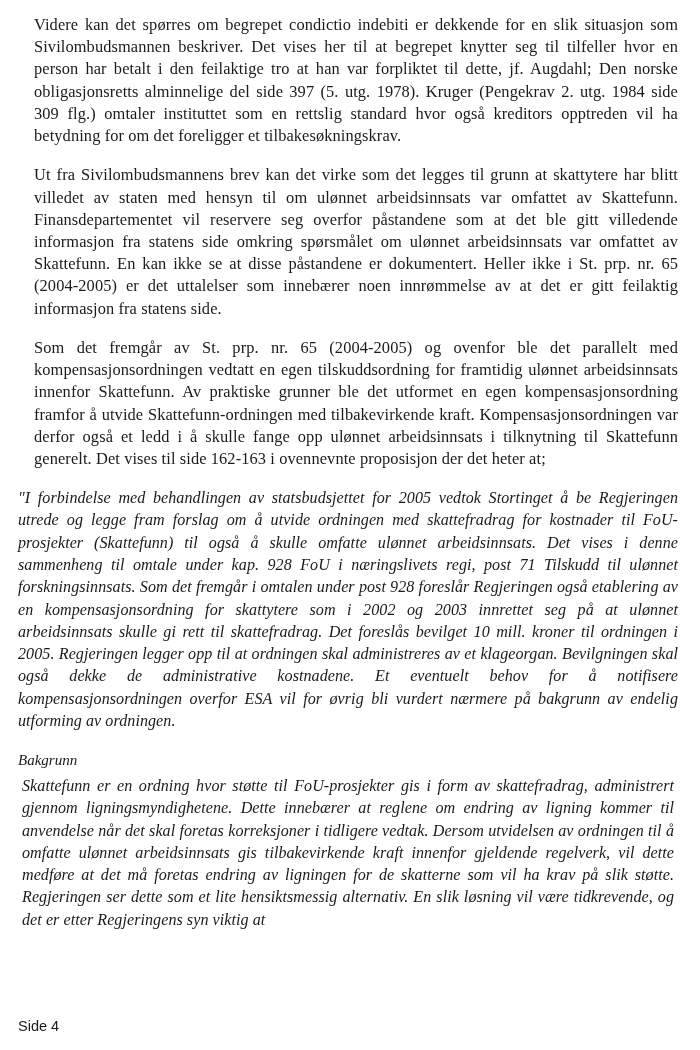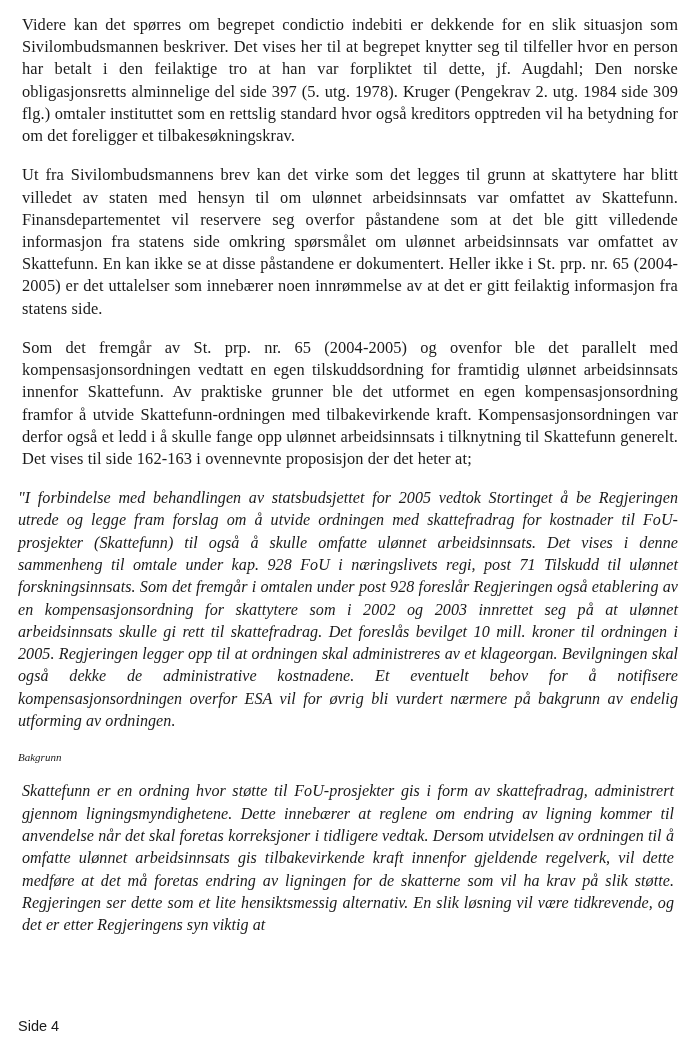--- a/index.html
+++ b/index.html
@@ -19,39 +19,39 @@
     box-sizing: border-box;
     width: 700px;
     height: 1050px;
     padding: 14px 22px 0 18px;
     position: relative;
   }
   .para {
     font-size: 16.4px;
     line-height: 1.355;
     text-align: justify;
-    margin: 0 0 17px 4px;
+    margin: 0 0 17px 16px;
     letter-spacing: 0.1px;
   }
   .para:last-of-type {
     margin-bottom: 0;
   }
   .quote {
     font-style: italic;
     font-size: 16.1px;
     line-height: 1.385;
     text-align: justify;
     margin: 0 0 6px 0;
     letter-spacing: 0.05px;
   }
   .subhead {
     font-style: italic;
-    font-size: 11px;
+    font-size: 15px;
     line-height: 1.385;
-    margin: 18px 0 15px 0;
+    margin: 18px 0 4px 0;
   }
   .quote-cont {
     font-style: italic;
     font-size: 16.1px;
     line-height: 1.385;
     text-align: justify;
     margin: 4px;
     letter-spacing: 0.05px;
   }
   .footer {

